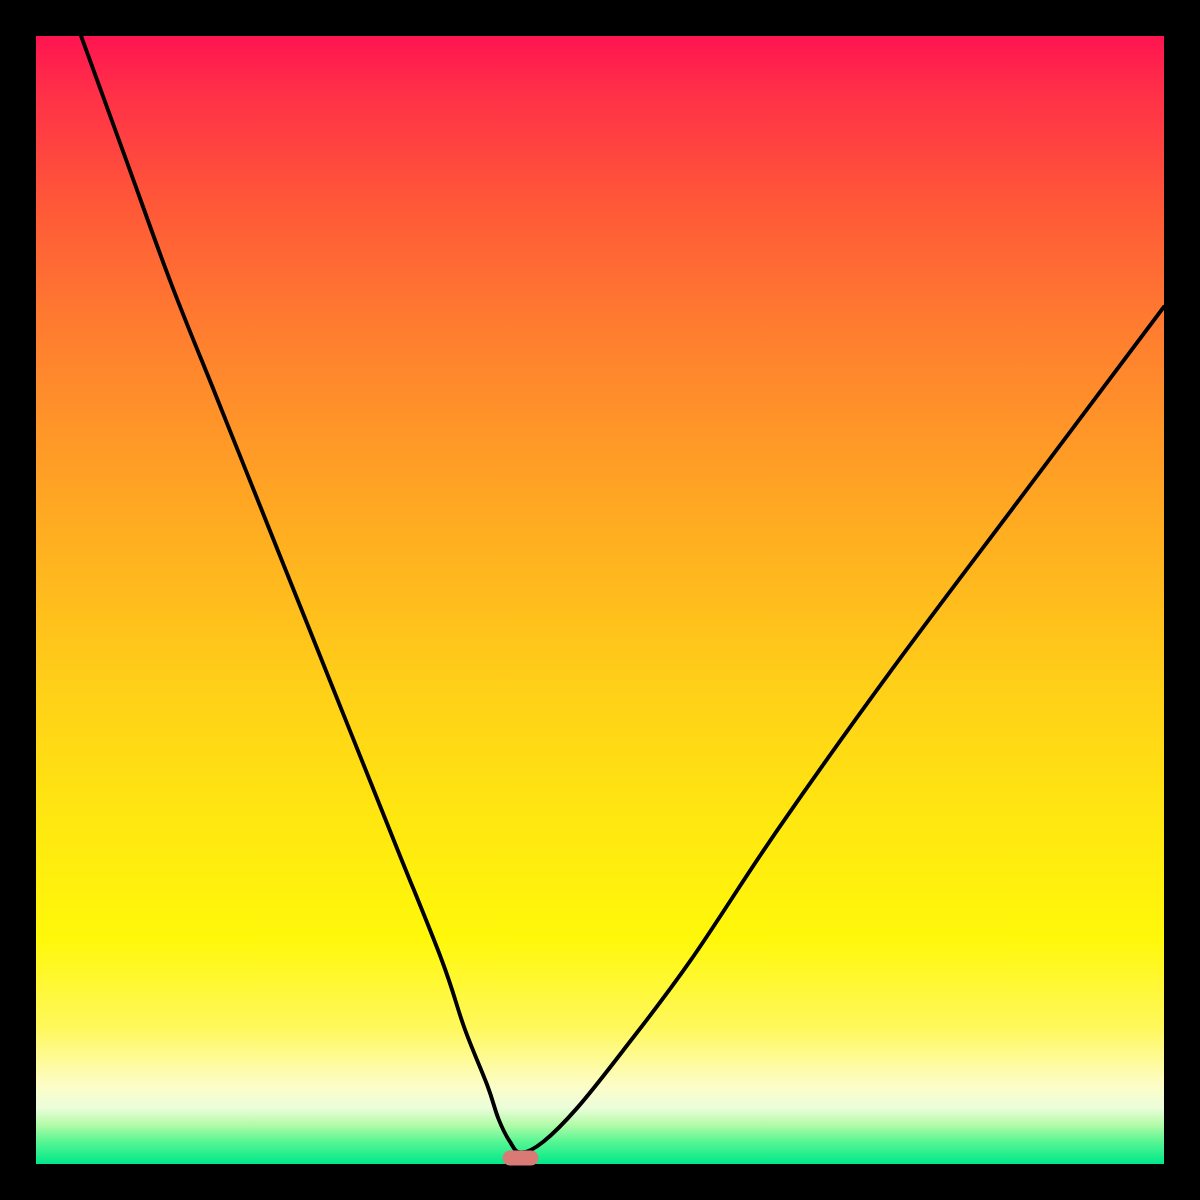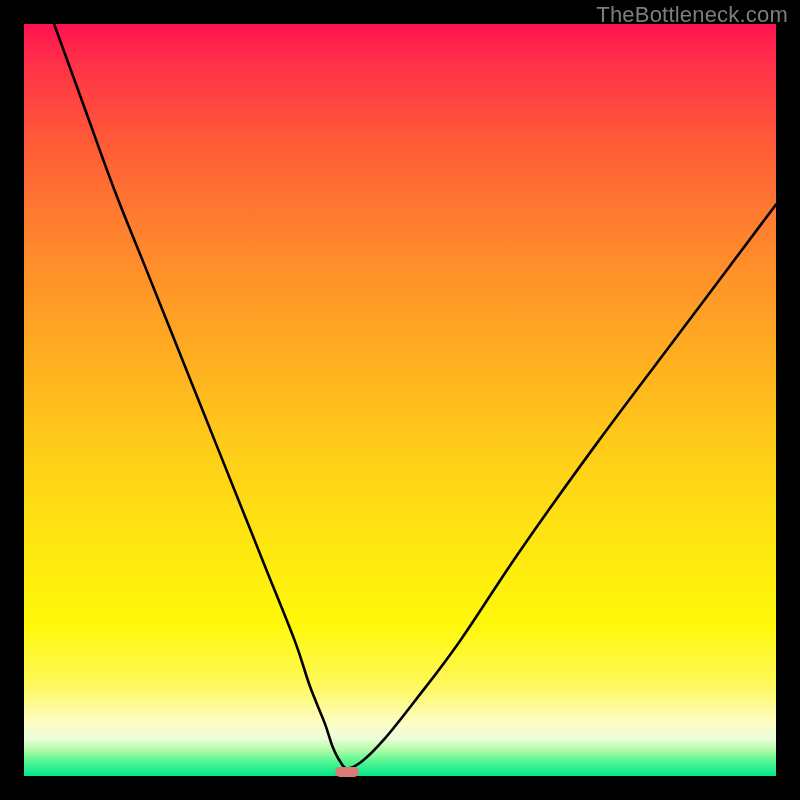--- a/index.html
+++ b/index.html
@@ -59,21 +59,20 @@
     position: absolute;
     background: #d97a75;
     border-radius: 8px;
   }
 </style>
 </head>
 <body>
 
 <div class="chart-container">
 
-  <div class="watermark">TheBottleneck.com</div>
 
   <div class="plot-area">
     <svg class="curve-svg" viewBox="0 0 752 752" preserveAspectRatio="none">
       <path d="M 30.080000000000002 0 C 35.49 14.89, 49.33 52.94, 60.16 82.72 C 70.99 112.50, 79.41 137.01, 90.24 165.44 C 101.07 193.87, 109.49 213.57, 120.32 240.64 C 131.15 267.71, 139.57 288.77, 150.40 315.84 C 161.23 342.91, 169.65 363.97, 180.48 391.04 C 191.31 418.11, 199.73 439.17, 210.56 466.24 C 221.39 493.31, 229.81 514.37, 240.64 541.44 C 251.47 568.51, 262.60 594.98, 270.72 616.64 C 278.84 638.30, 280.35 646.87, 285.76 661.76 C 291.17 676.65, 296.74 688.53, 300.80 699.36 C 304.86 710.19, 305.61 715.15, 308.32 721.92 C 311.03 728.69, 313.13 732.90, 315.84 736.96 C 318.55 741.02, 319.30 744.48, 323.36 744.48 C 327.42 744.48, 331.63 742.37, 338.40 736.96 C 345.17 731.55, 351.48 725.23, 360.96 714.40 C 370.44 703.57, 377.50 694.40, 391.04 676.80 C 404.58 659.20, 417.21 643.71, 436.16 616.64 C 455.11 589.57, 471.96 561.59, 496.32 526.40 C 520.68 491.21, 541.74 461.73, 571.52 421.12 C 601.30 380.51, 629.27 344.12, 661.76 300.80 C 694.25 257.48, 735.76 202.14, 752.00 180.48" stroke="#000000" stroke-width="2.6" fill="none" stroke-linecap="round" stroke-linejoin="round"></path>
     </svg>
     <div class="marker" style="left: 311.328px; top: 743.352px; width: 24.064px; height: 9.776px;"></div>
   </div>
 
 </div>
 

